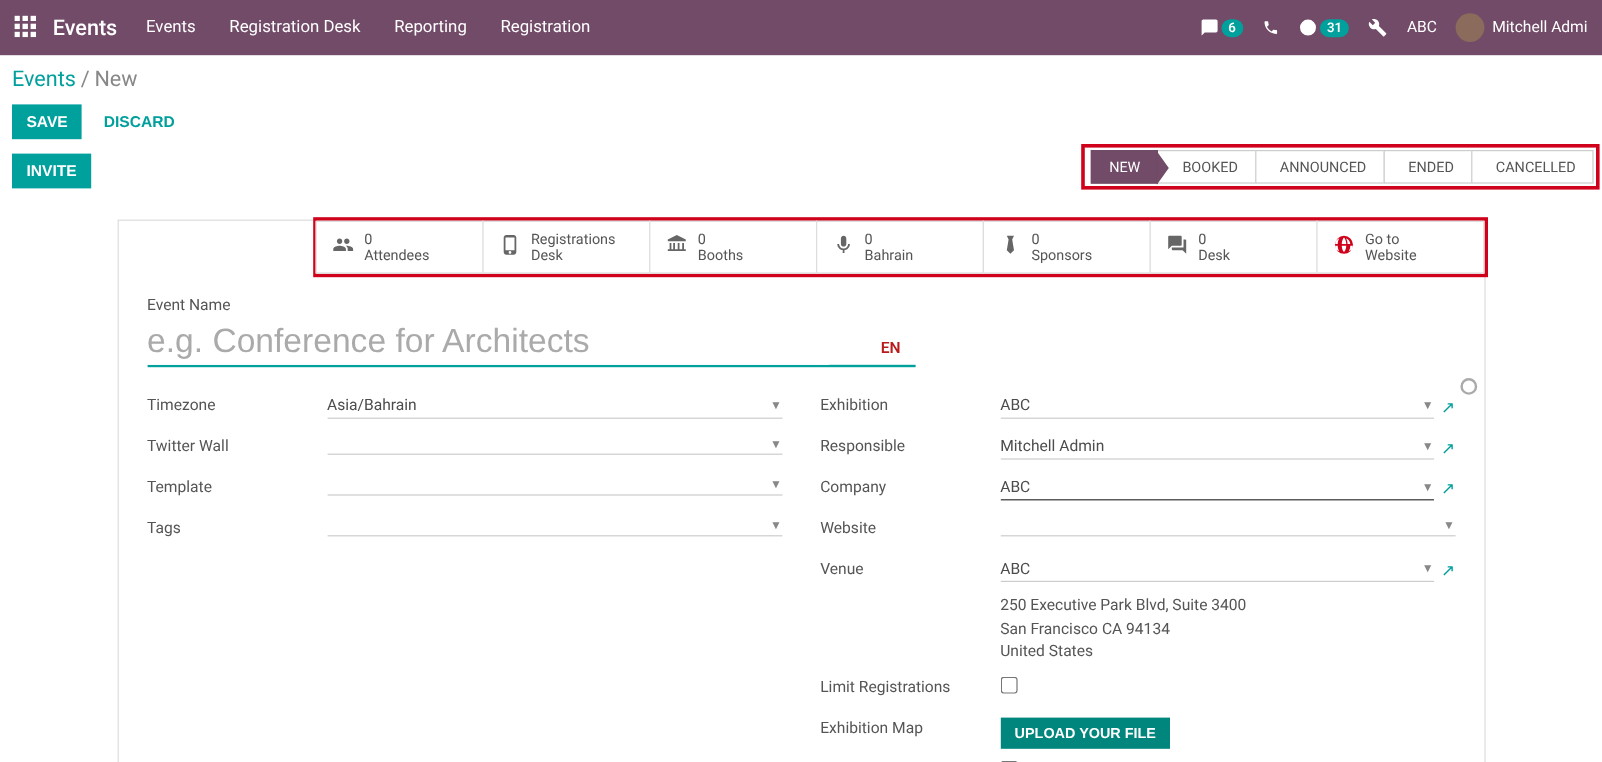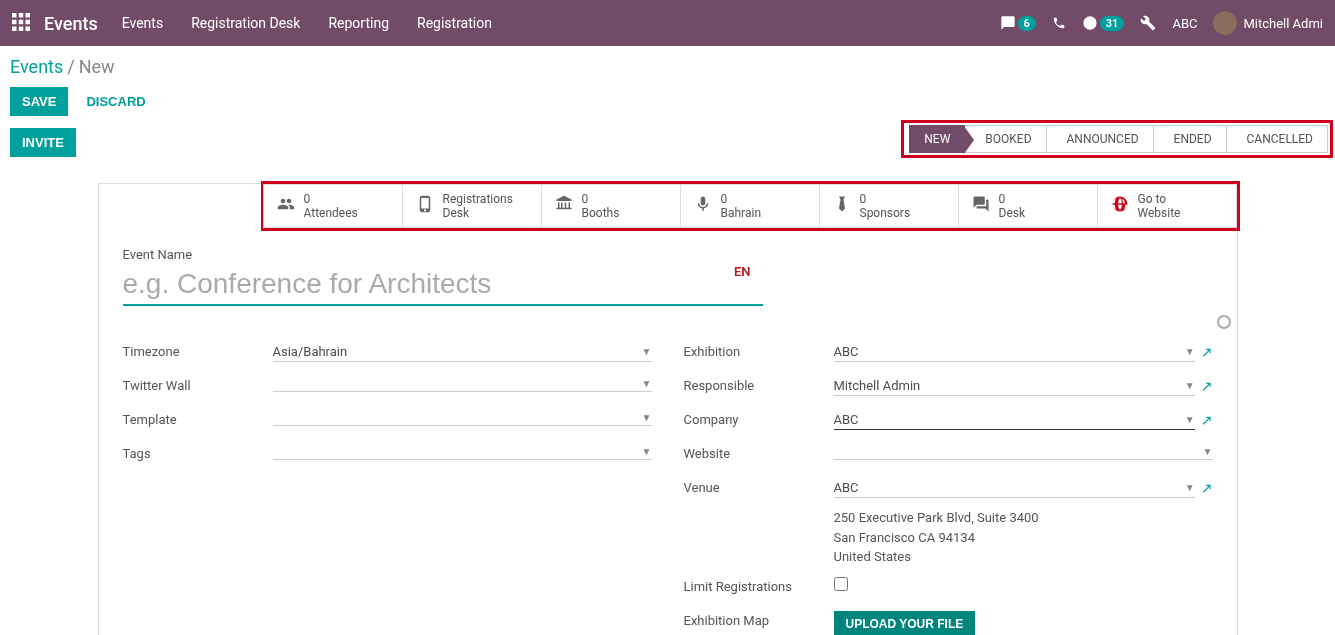--- a/index.html
+++ b/index.html
@@ -32,21 +32,21 @@
 .form-sheet { max-width: 1140px; margin: 20px auto 0; border: 1px solid #ddd; background: #fff; }
 .stat-buttons-wrapper { border: 3px solid #d0021b; margin: -3px -3px 0 auto; width: fit-content; display: flex; }
 .stat-btn { width: 140px; min-height: 44px; border: 1px solid #ddd; margin-left: -1px; display: flex; align-items: center; padding: 4px 8px; cursor: pointer; background: #fff; }
 .stat-btn .icon { width: 28px; text-align: center; font-size: 18px; color: #666; margin-right: 4px; }
 .stat-btn.red .icon { color: #d0021b; }
 .stat-btn .txt { display: flex; flex-direction: column; font-size: 12px; color: #555; line-height: 1.2; }
 .stat-btn .txt .count { color: #555; }
 
 .sheet-body { padding: 16px 24px 24px; }
 .event-name-label { font-size: 13px; color: #555; margin-bottom: 2px; }
-.event-name-row { display: flex; align-items: flex-start; border-bottom: 2px solid #00a09d; width: 640px; position: relative; margin-bottom: 36px; gap: 31px; }
+.event-name-row { display: flex; align-items: flex-end; border-bottom: 2px solid #00a09d; width: 640px; position: relative; margin-bottom: 23px; gap: 31px; }
 .event-name-input { border: none; font-size: 28px; width: 100%; padding: 4px 0; outline: none; color: #333; }
 .event-name-input::placeholder { color: #aaa; }
 .lang-badge { color: #b91c1c; font-weight: 600; padding: 0 12px 6px; cursor: pointer; }
 .active-dot { width: 14px; height: 14px; border: 2px solid #aaa; border-radius: 50%; position: absolute; right: 6px; top: 84px; cursor: pointer; }
 
 .two-col { display: flex; gap: 32px; }
 .col { flex: 1; }
 .field-row { display: flex; align-items: flex-start; margin-bottom: 10px; min-height: 24px; }
 .field-label { width: 150px; font-size: 13px; color: #555; padding-top: 2px; }
 .field-value { flex: 1; display: flex; align-items: center; gap: 6px; }

